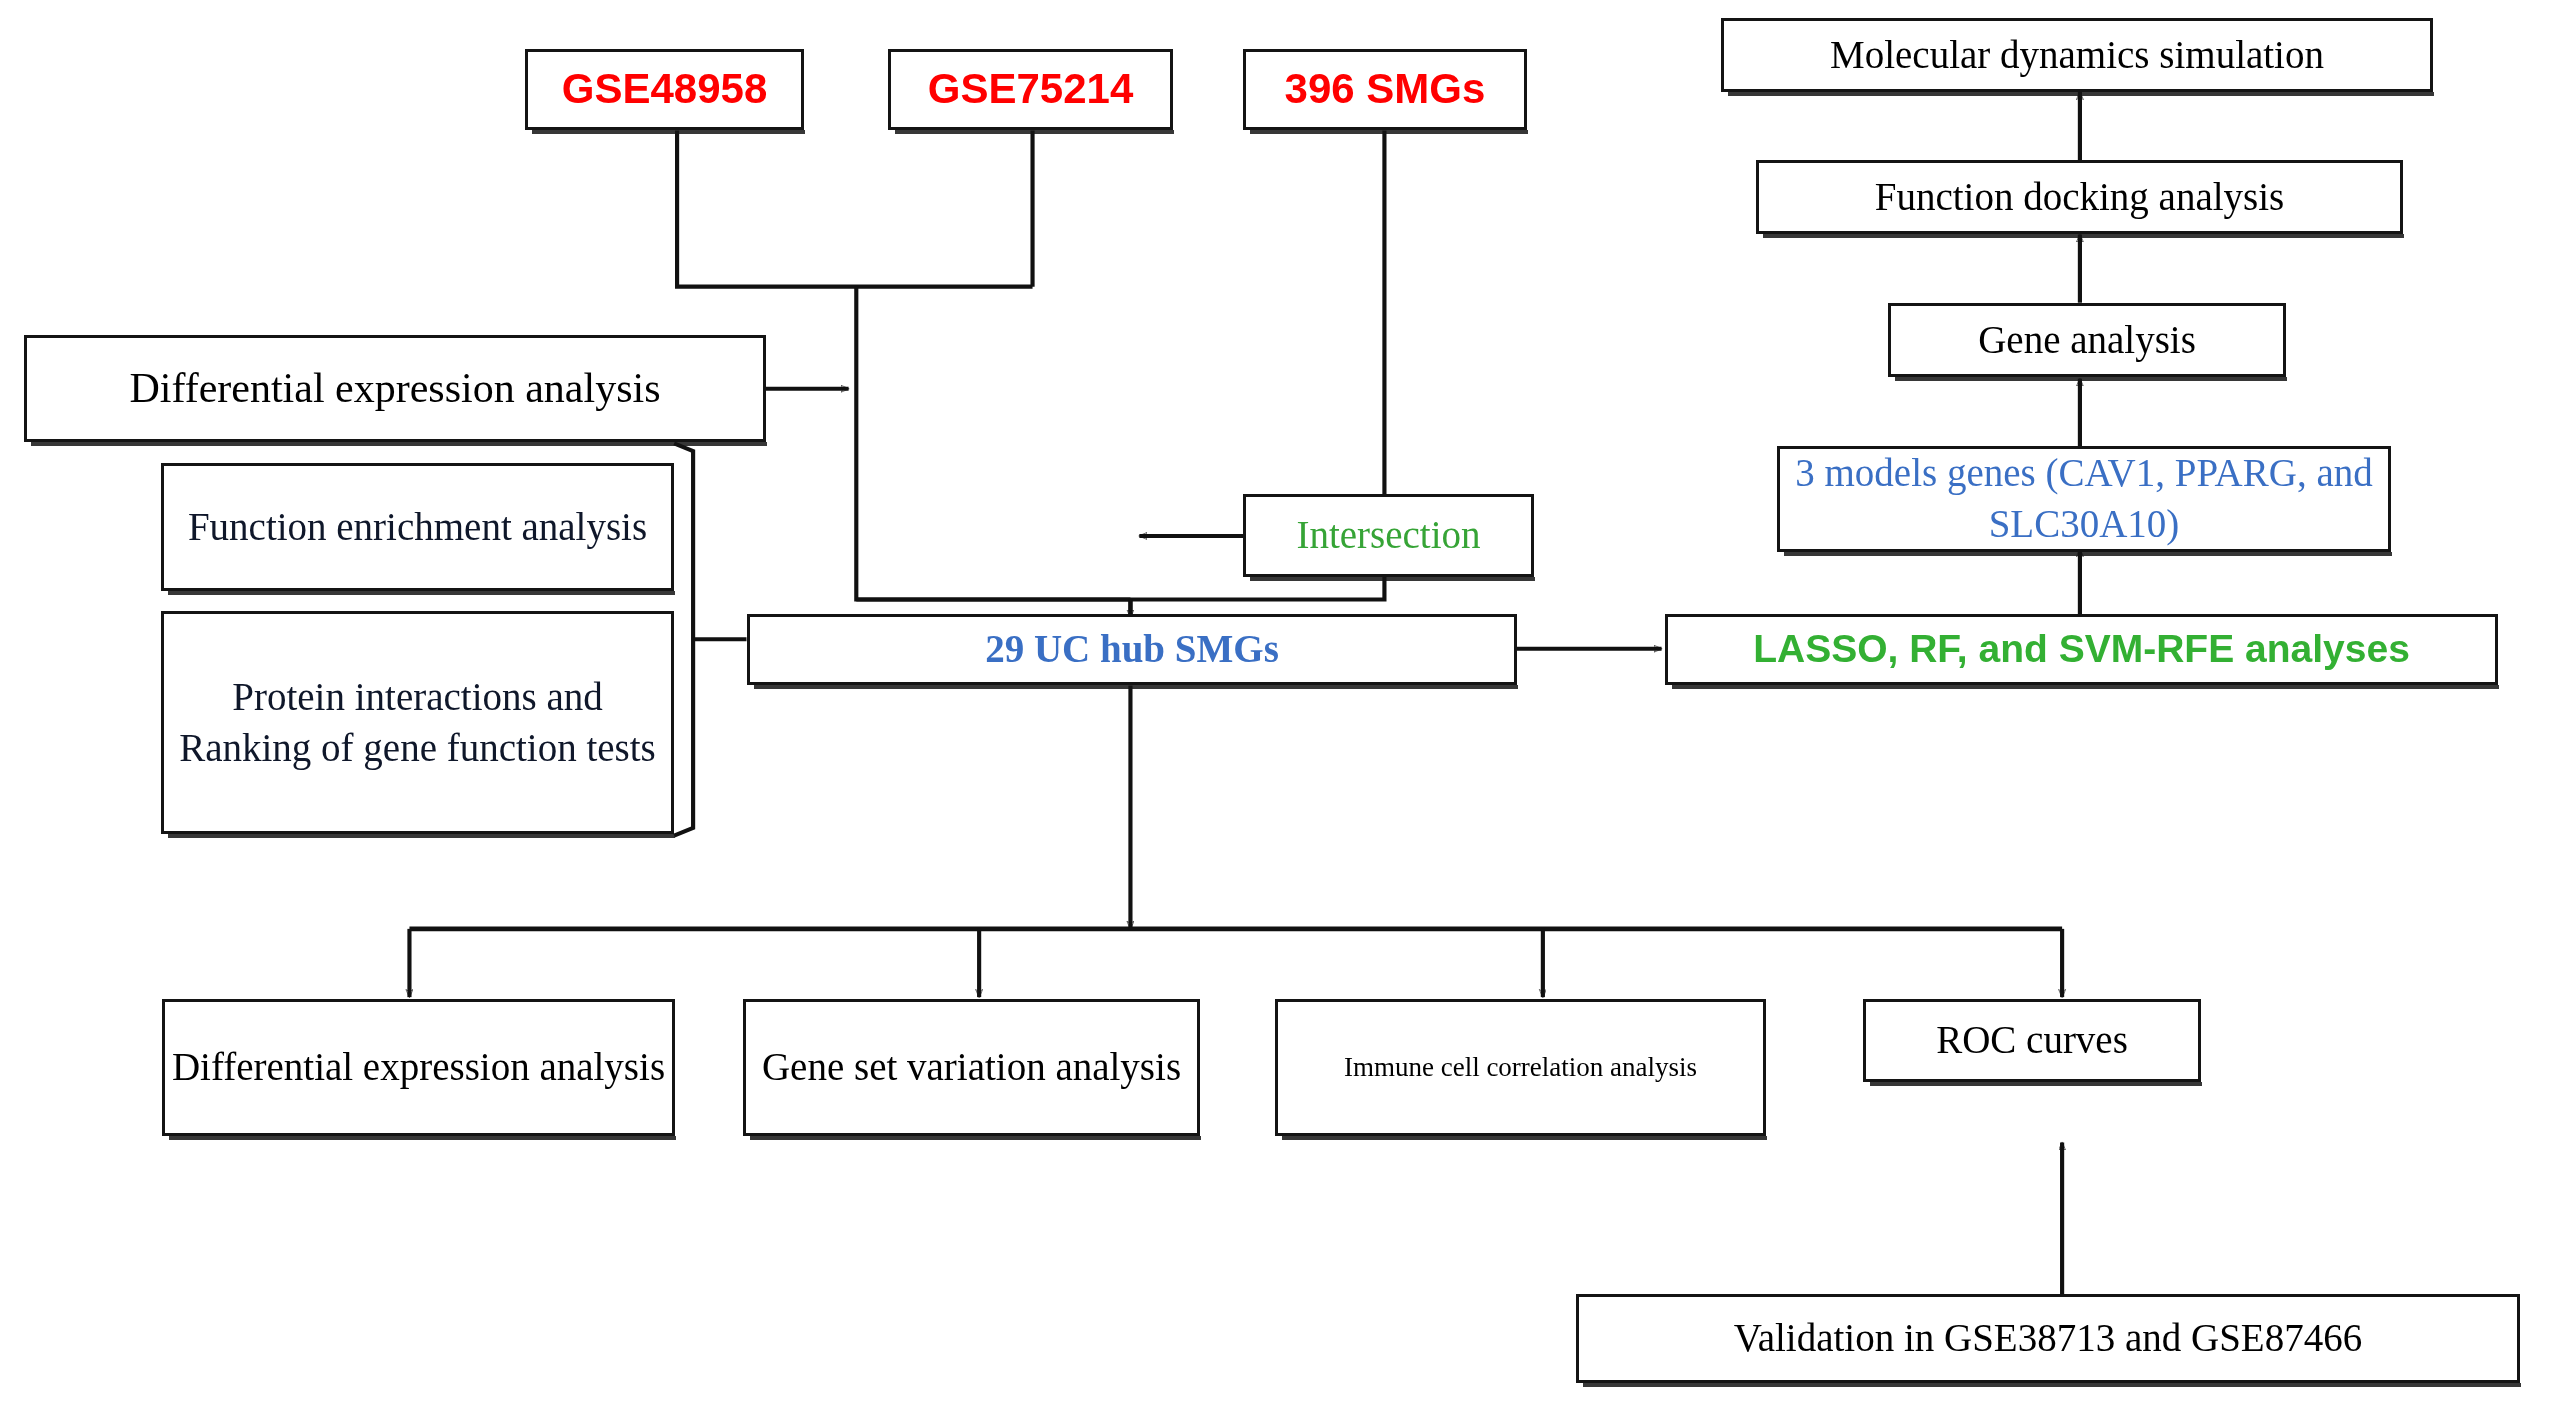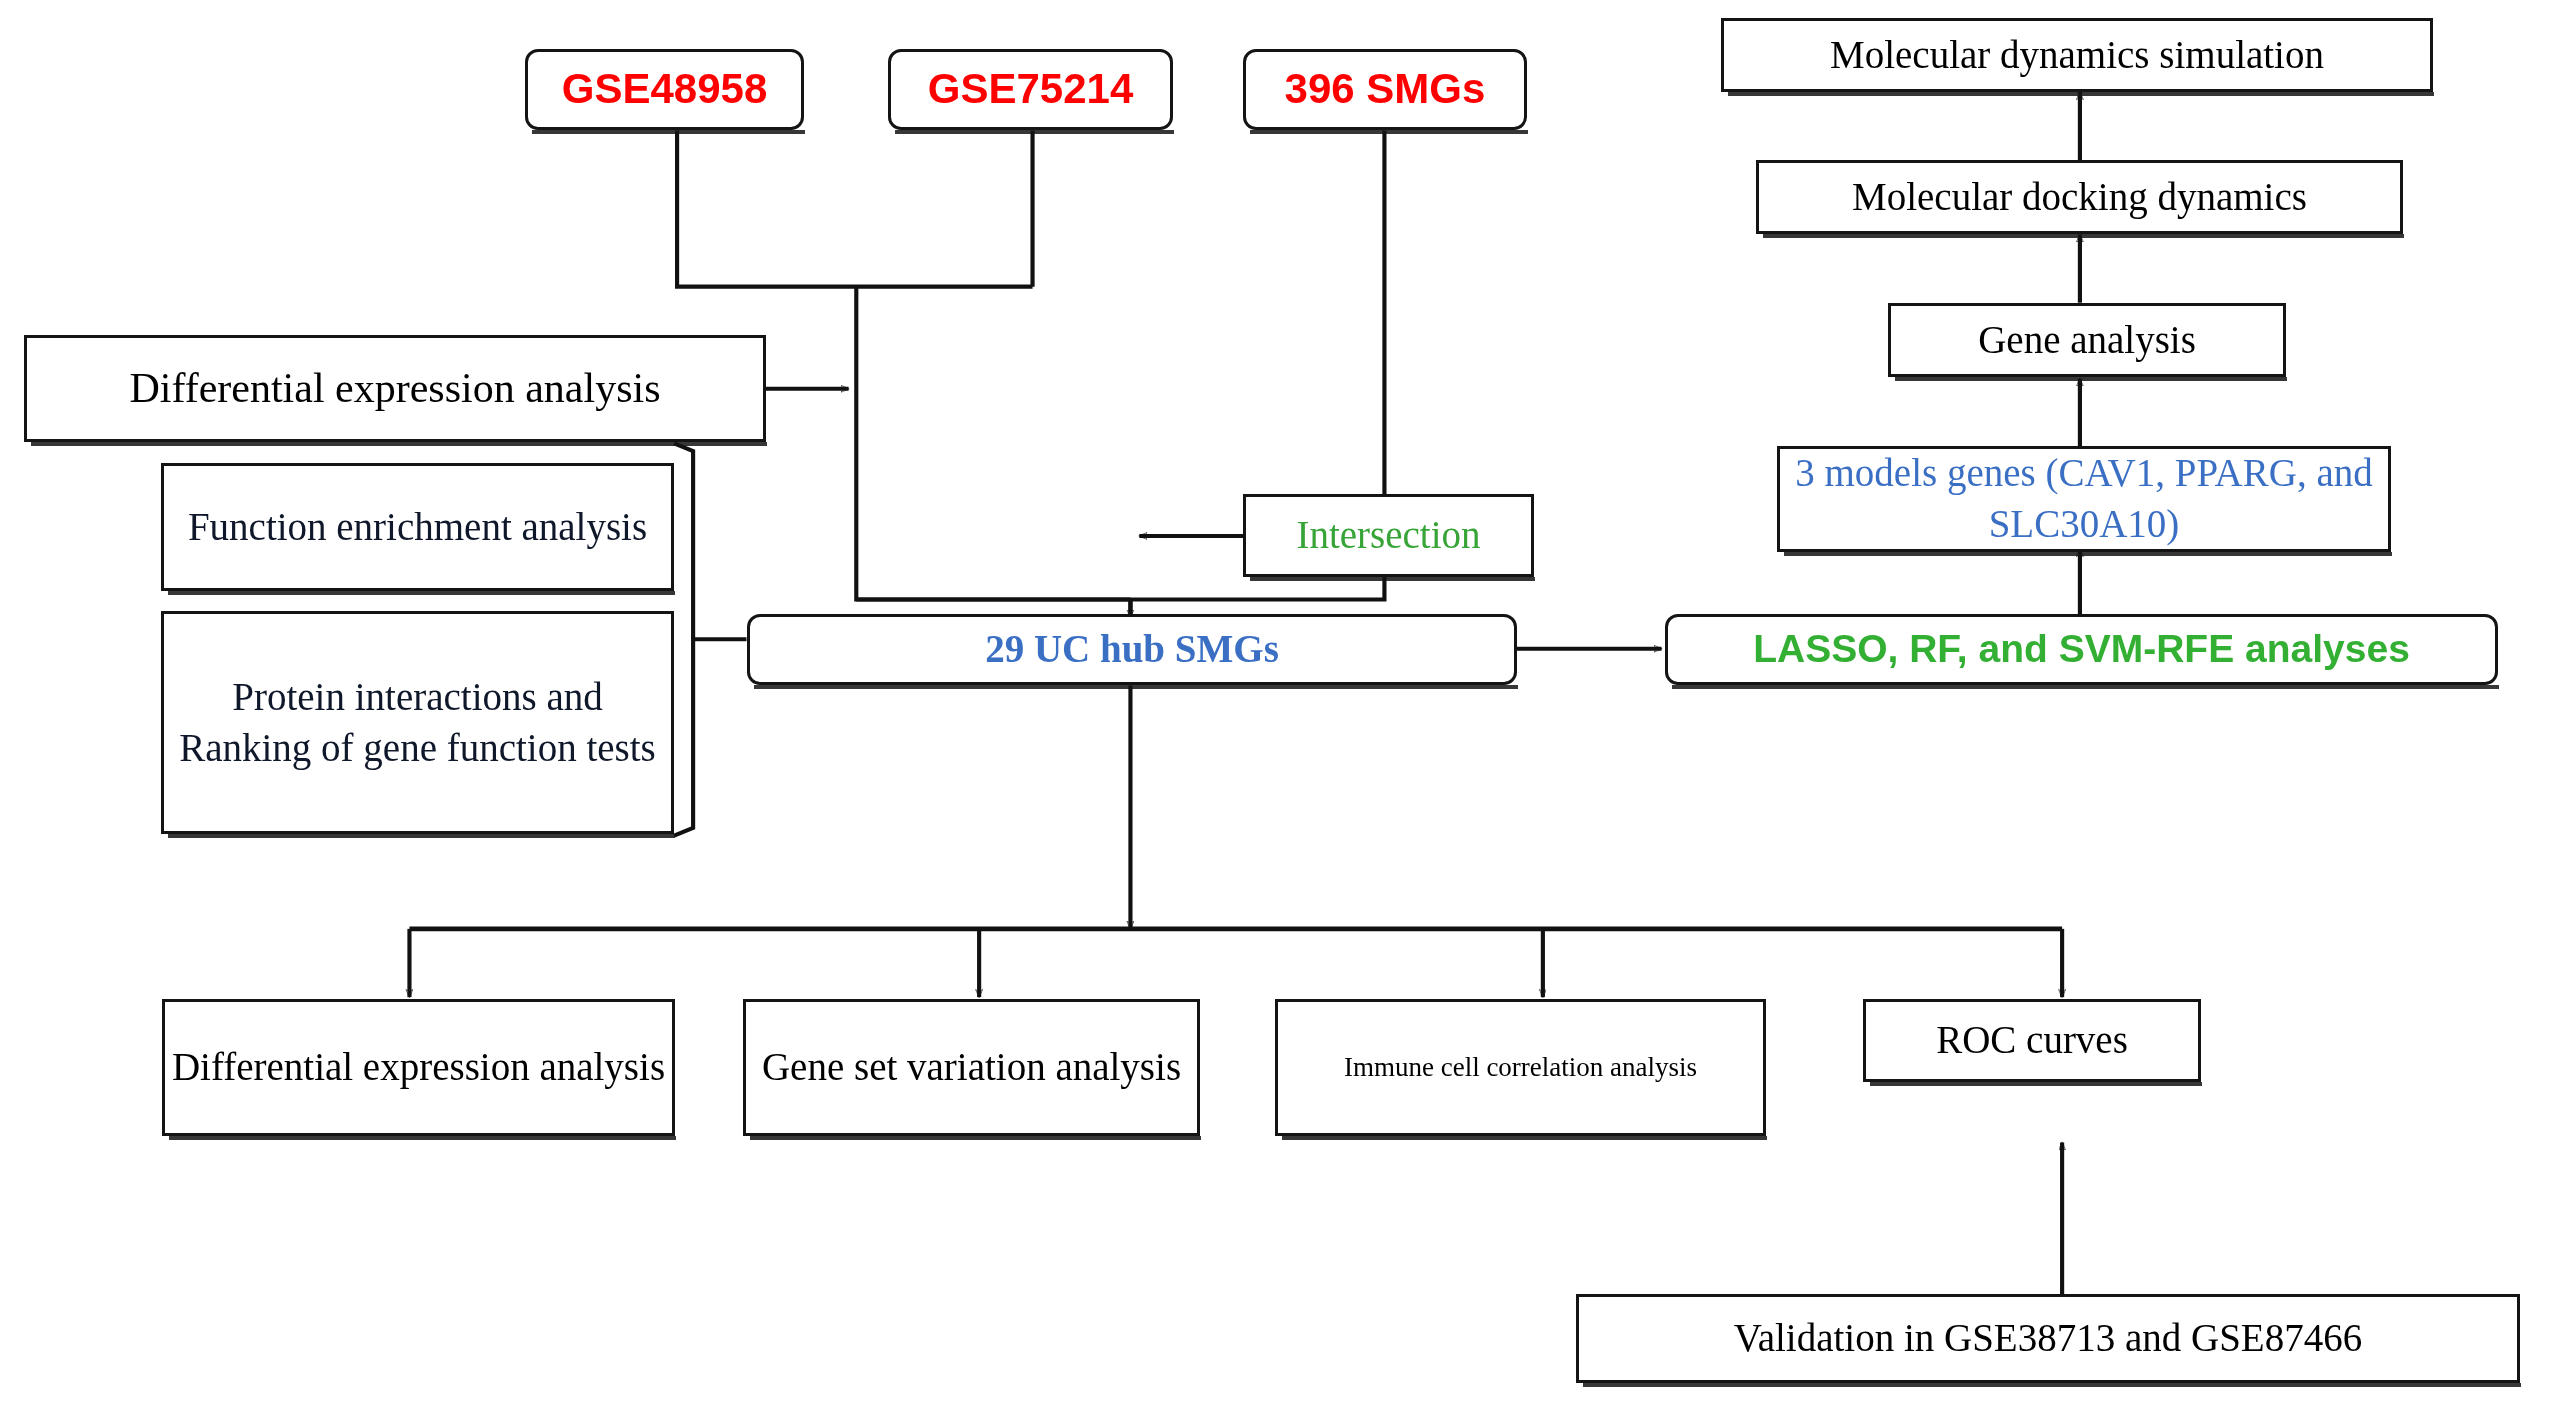--- a/index.html
+++ b/index.html
@@ -39,21 +39,21 @@
   .serif{font-family:"Liberation Serif","DejaVu Serif",serif;}
   .sans{font-family:"Liberation Sans","DejaVu Sans",sans-serif;}
 
   .c-red     {color:#FF0000;}
   .c-gold    {color:#000000;}
   .c-amber   {color:#0f172a;}
   .c-blue    {color:#3A6FC4;}
   .c-green   {color:#33B033;}
   .c-dgreen  {color:#36A436;}
 
-  .bold{font-weight:bold;border-radius:13px;}
+  .bold{font-weight:bold;}
 
   svg#wires{
     position:absolute;
     left:0;top:0;
     width:2576px;height:1412px;
     z-index:1;
     pointer-events:none;
   }
   svg#wires line, svg#wires path, svg#wires polyline{
     stroke:#111111;
@@ -150,21 +150,21 @@
 
   <div class="node serif c-blue" style="left:1777px;top:446px;width:614px;height:106px;font-size:39px;">
     <span class="txt">3 models genes (CAV1, PPARG, and SLC30A10)</span>
   </div>
 
   <div class="node serif c-gold" style="left:1888px;top:303px;width:398px;height:74px;font-size:39px;">
     <span class="txt">Gene analysis</span>
   </div>
 
   <div class="node serif c-gold" style="left:1756px;top:160px;width:647px;height:74px;font-size:39px;">
-    <span class="txt">Molecular docking dynamics</span>
+    <span class="txt">Function docking analysis</span>
   </div>
 
   <div class="node serif c-gold" style="left:1721px;top:18px;width:712px;height:74px;font-size:39px;">
     <span class="txt">Molecular dynamics simulation</span>
   </div>
 
   <div class="node serif c-gold" style="left:162px;top:999px;width:513px;height:137px;font-size:39px;">
     <span class="txt">Differential expression analysis</span>
   </div>
 

